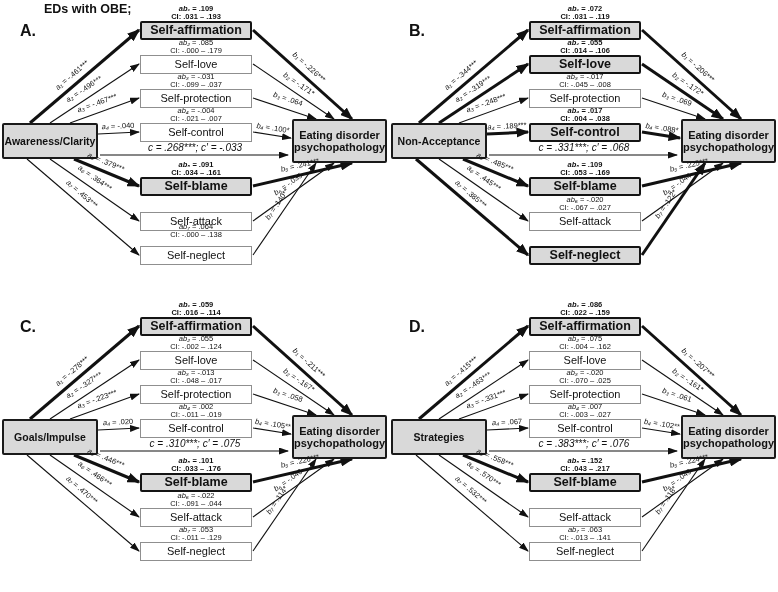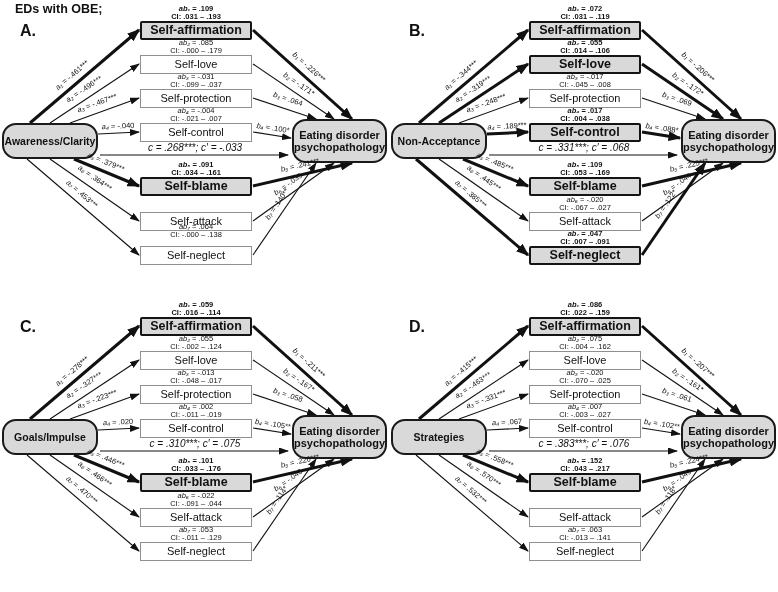--- a/index.html
+++ b/index.html
@@ -1,23 +1,23 @@
 <!DOCTYPE html>
 <html><head>
 <meta charset="utf-8">
 <style>
   html,body{margin:0;padding:0;background:#fff;}
   .page{position:relative;width:778px;height:592px;background:#ffffff;
         font-family:"Liberation Sans","DejaVu Sans",sans-serif;color:#111;overflow:hidden;}
-  .hdr{position:absolute;left:15px;top:2px;font-size:12.5px;font-weight:bold;}
+  .hdr{position:absolute;left:0;top:2px;font-size:12.5px;font-weight:bold;padding-left:44px;}
   .panel{position:absolute;width:389px;height:296px;}
   #p0{left:0;top:0}#p1{left:389px;top:0}#p2{left:0;top:296px}#p3{left:389px;top:296px}
   .letter{position:absolute;left:20px;top:22px;font-size:16px;font-weight:bold;}
   .pbox{position:absolute;display:flex;align-items:center;justify-content:center;text-align:center;
-        background:#d9d9d9;border:2px solid #1a1a1a;font-weight:bold;box-sizing:border-box;border-radius:14px;}
+        background:#d9d9d9;border:2px solid #1a1a1a;font-weight:bold;box-sizing:border-box;border-radius:2px;}
   .src{left:2px;top:123px;width:96px;height:36px;font-size:10.5px;white-space:nowrap;}
   .out{left:292px;top:119px;width:95px;height:44px;font-size:11px;line-height:12px;padding:0 2px;}
   .med{position:absolute;display:flex;align-items:center;justify-content:center;background:#fff;
        border:1.4px solid #8f8f8f;box-sizing:border-box;font-size:11px;white-space:nowrap;}
   .med.em{background:#d9d9d9;border:2.6px solid #141414;font-weight:bold;font-size:12.5px;border-radius:2px;}
   .ab{position:absolute;text-align:center;font-size:7.5px;line-height:8px;white-space:nowrap;}
   .ab.bold{font-weight:bold;}
   .v{font-style:italic;}
   .pl{position:absolute;font-size:7.5px;white-space:nowrap;}
   .cl{position:absolute;left:195px;top:147px;font-size:10px;white-space:nowrap;
@@ -200,24 +200,20 @@
       </div>
       <div class="ab" style="left: 130px; width: 132px; top: 195.5px;">
         <div><span class="v">ab₆</span> <span>= -.020</span></div>
         <div>CI: -.067 – .027</div>
       </div>
       <div class="pl" style="left: 94.5902px; top: 178.485px; transform: translate(-50%, -50%) rotate(34.8622deg);"><span class="v">a₆</span> <span>= .445***</span></div>
       <div class="pl" style="left: 287.969px; top: 184.276px; transform: translate(-50%, -50%) rotate(-35.6045deg);"><span class="v">b₆</span> <span>= -.044</span></div>
       <div class="med em" style="left: 140px; top: 245.5px; width: 112px; height: 19px;">
         <span>Self-neglect</span>
       </div>
-      <div class="ab bold" style="left: 130px; width: 132px; top: 229.5px;">
-        <div><span class="v">ab₇</span> <span>= .047</span></div>
-        <div>CI: .007 – .091</div>
-      </div>
       <div class="pl" style="left: 82.4625px; top: 194.027px; transform: translate(-50%, -50%) rotate(40.6013deg);"><span class="v">a₇</span> <span>= .385***</span></div>
       <div class="pl" style="left: 276.662px; top: 203.632px; transform: translate(-50%, -50%) rotate(-55.5973deg);"><span class="v">b₇</span> <span>= .122*</span></div>
     </div>
   <div class="panel" id="p2">
       <svg class="wires" width="389" height="296">
         <defs>
           <marker id="ahn2" markerWidth="10" markerHeight="7" refX="9" refY="3.5" orient="auto" markerUnits="userSpaceOnUse">
             <path d="M0,0 L10,3.5 L0,7 Z" fill="#111111"></path>
           </marker>
           <marker id="ahT2" markerWidth="13" markerHeight="10" refX="11.5" refY="5" orient="auto" markerUnits="userSpaceOnUse">

